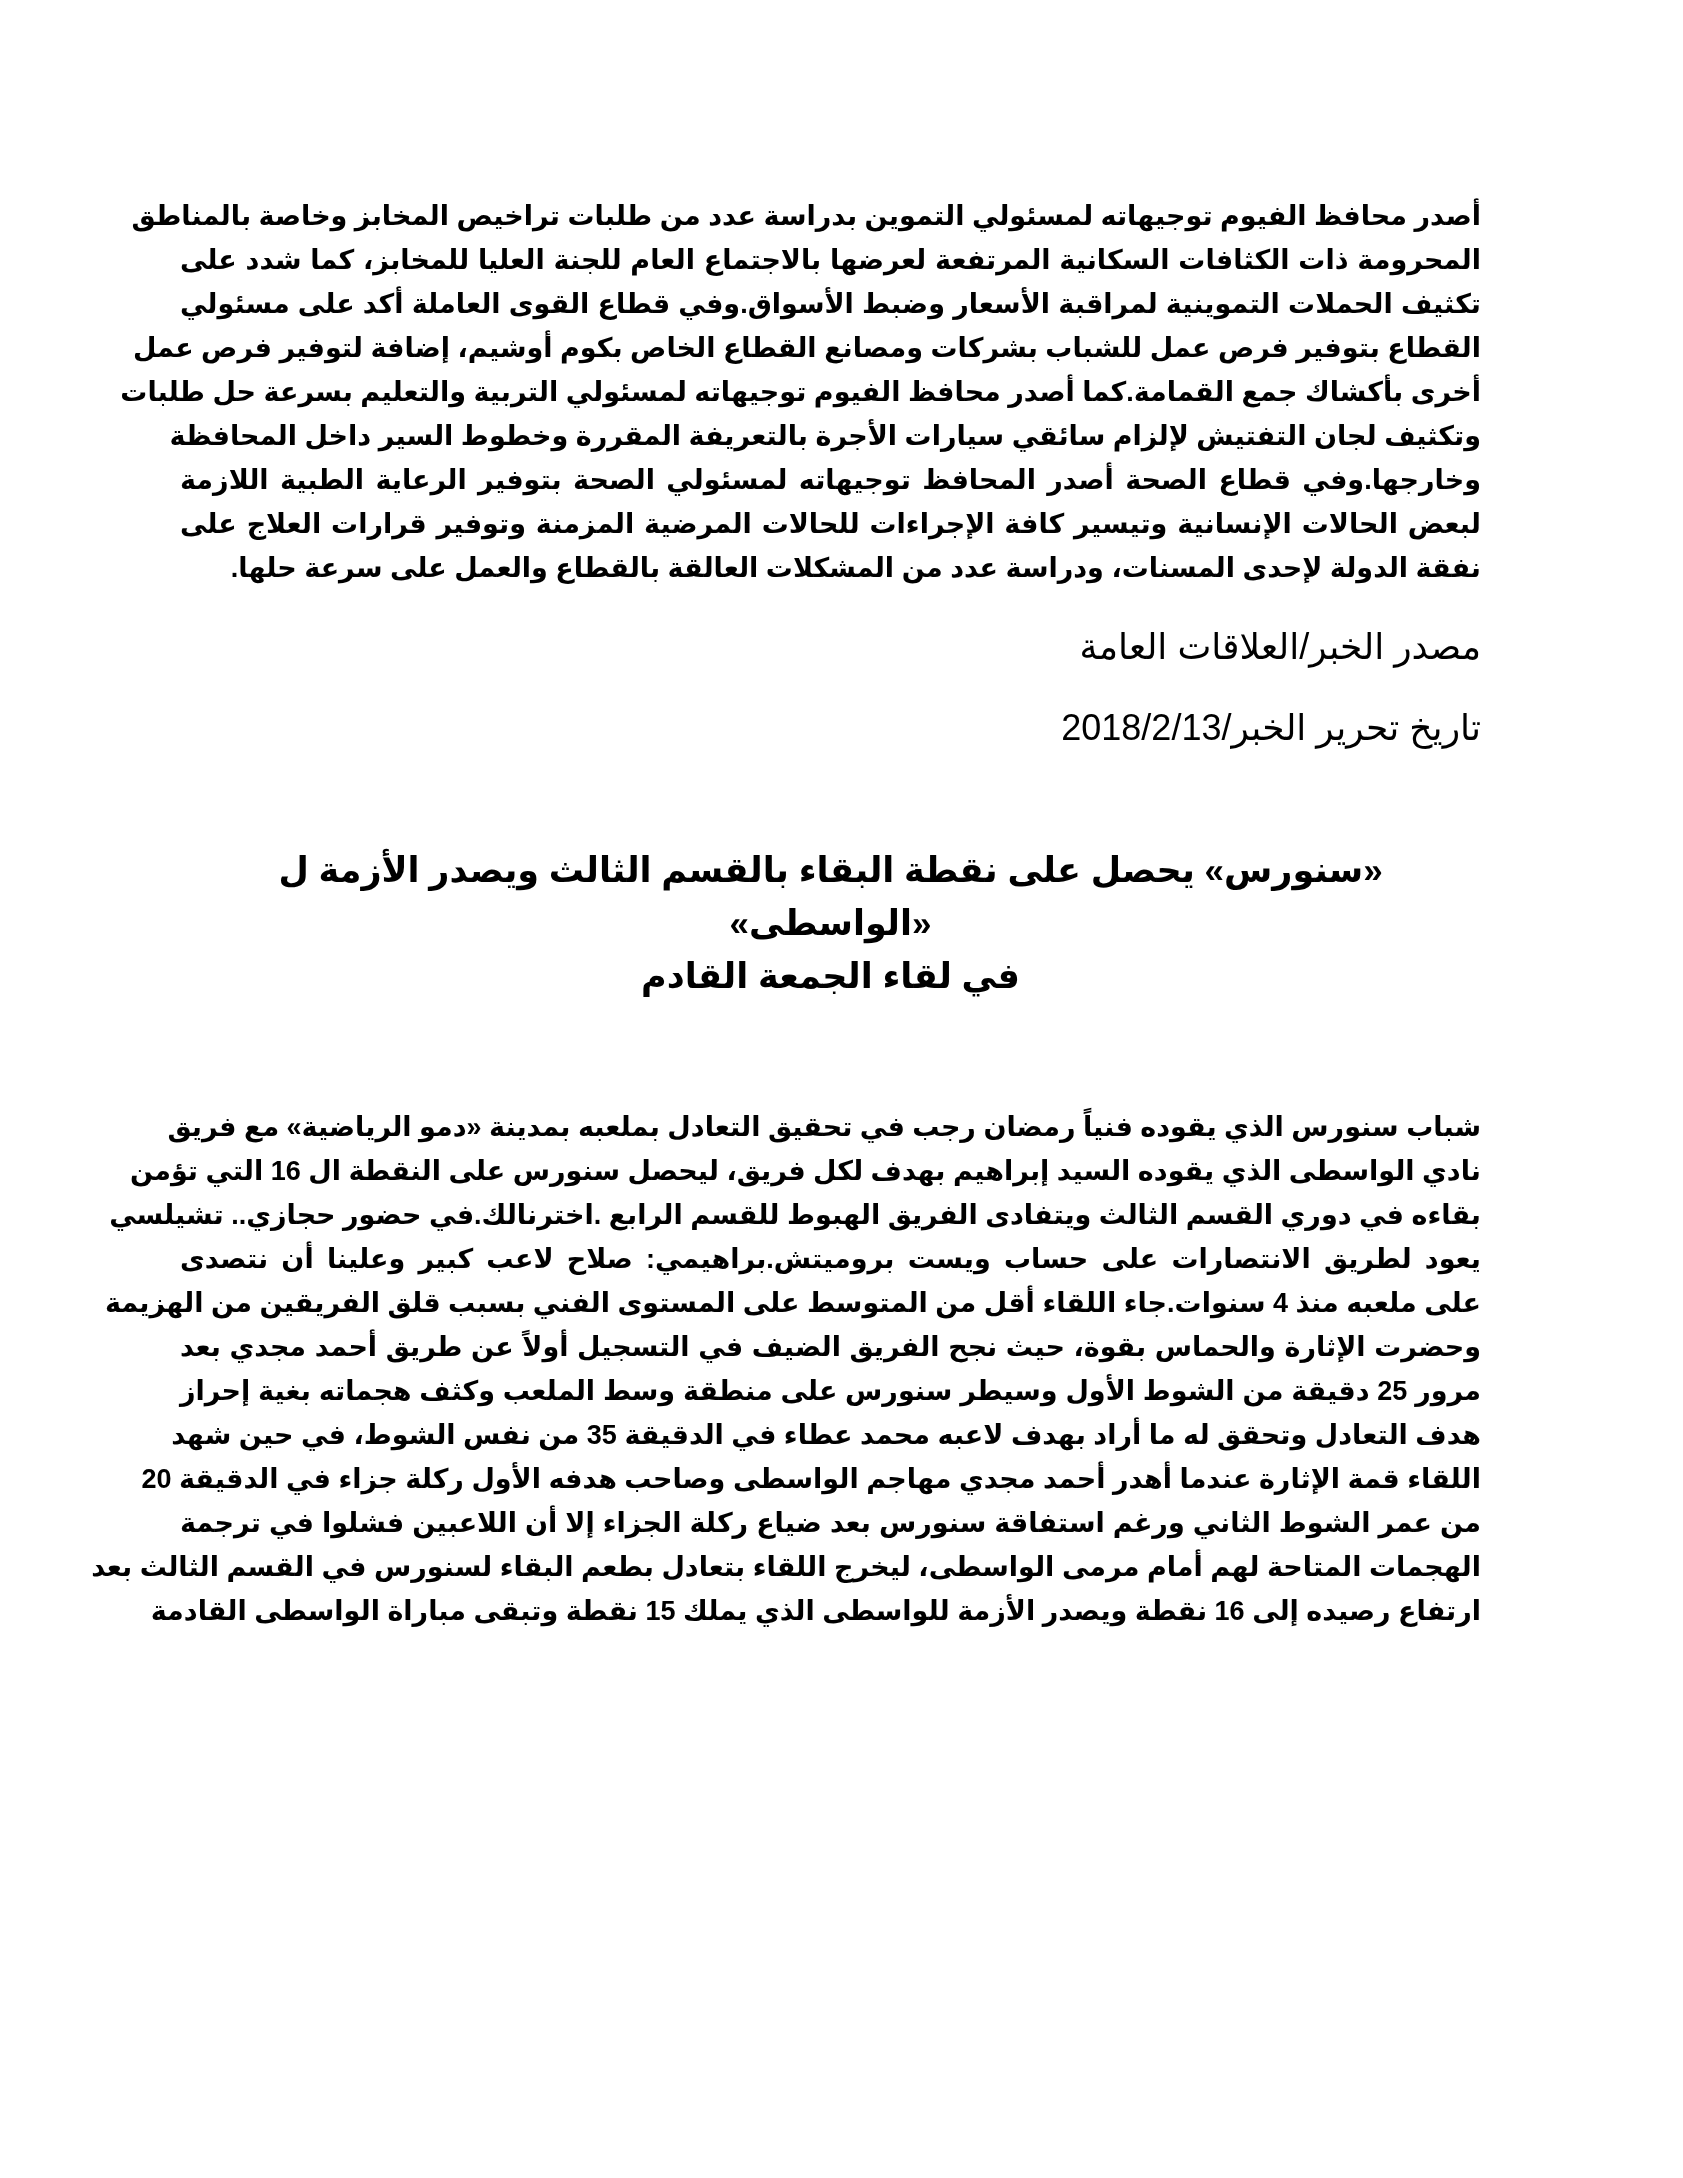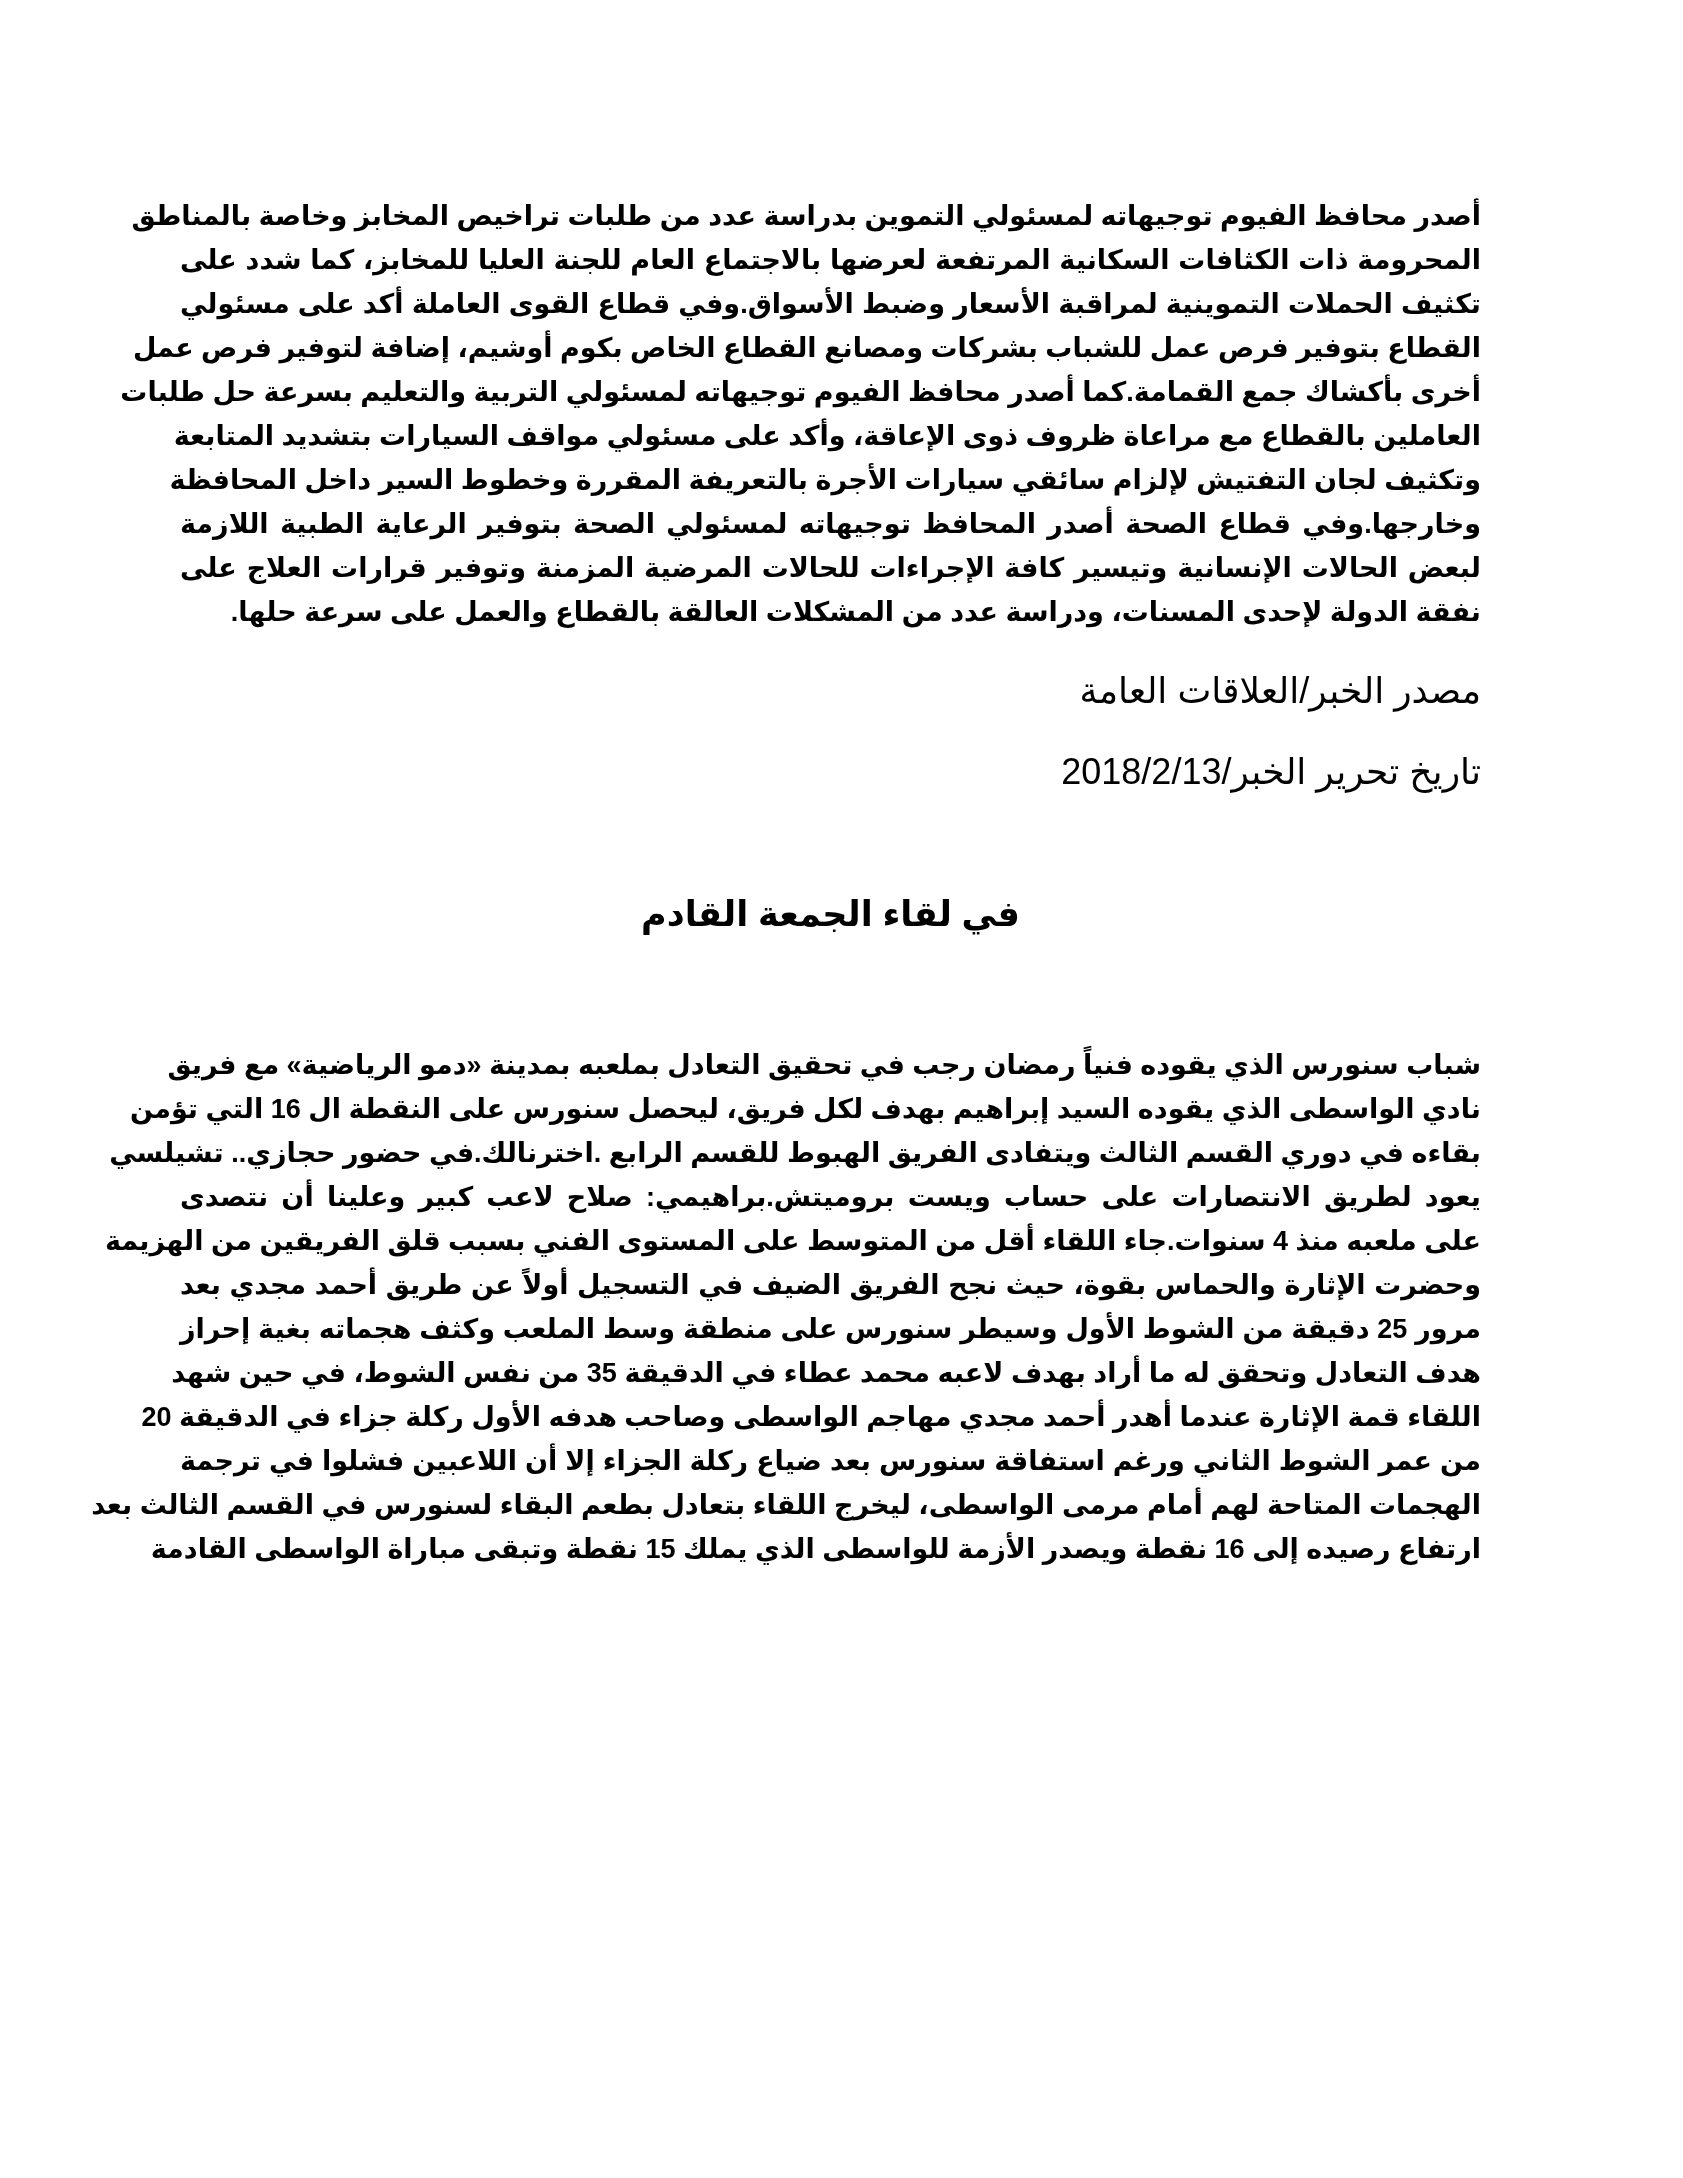--- a/index.html
+++ b/index.html
@@ -28,31 +28,31 @@
 <body>
 
 <div class="page">
 
   <p class="para">
     <span class="line">أصدر محافظ الفيوم توجيهاته لمسئولي التموين بدراسة عدد من طلبات تراخيص المخابز وخاصة بالمناطق</span>
     <span class="line">المحرومة ذات الكثافات السكانية المرتفعة لعرضها بالاجتماع العام للجنة العليا للمخابز، كما شدد على</span>
     <span class="line">تكثيف الحملات التموينية لمراقبة الأسعار وضبط الأسواق.وفي قطاع القوى العاملة أكد على مسئولي</span>
     <span class="line">القطاع بتوفير فرص عمل للشباب بشركات ومصانع القطاع الخاص بكوم أوشيم، إضافة لتوفير فرص عمل</span>
     <span class="line">أخرى بأكشاك جمع القمامة.كما أصدر محافظ الفيوم توجيهاته لمسئولي التربية والتعليم بسرعة حل طلبات</span>
-    <span class="line">العاملين بالقطاع مع مراعاة ظروف ذوى الإعاقة، وأكد على مسئولي مواقف السيارات بتشديد المتابعة</span>
     <span class="line">وتكثيف لجان التفتيش لإلزام سائقي سيارات الأجرة بالتعريفة المقررة وخطوط السير داخل المحافظة</span>
     <span class="line">وخارجها.وفي قطاع الصحة أصدر المحافظ توجيهاته لمسئولي الصحة بتوفير الرعاية الطبية اللازمة</span>
     <span class="line">لبعض الحالات الإنسانية وتيسير كافة الإجراءات للحالات المرضية المزمنة وتوفير قرارات العلاج على</span>
     <span class="line last">نفقة الدولة لإحدى المسنات، ودراسة عدد من المشكلات العالقة بالقطاع والعمل على سرعة حلها.</span>
   </p>
 
   <p class="meta source">مصدر الخبر/العلاقات العامة</p>
   <p class="meta date">تاريخ تحرير الخبر/2018/2/13</p>
 
   <h1 class="headline">
+    <span style="display:block">«سنورس» يحصل على نقطة البقاء بالقسم الثالث ويصدر الأزمة ل «الواسطى»</span>
     <span style="display:block">في لقاء الجمعة القادم</span>
   </h1>
 
   <p class="para article">
     <span class="line">شباب سنورس الذي يقوده فنياً رمضان رجب في تحقيق التعادل بملعبه بمدينة «دمو الرياضية» مع فريق</span>
     <span class="line">نادي الواسطى الذي يقوده السيد إبراهيم بهدف لكل فريق، ليحصل سنورس على النقطة ال 16 التي تؤمن</span>
     <span class="line">بقاءه في دوري القسم الثالث ويتفادى الفريق الهبوط للقسم الرابع .اخترنالك.في حضور حجازي.. تشيلسي</span>
     <span class="line">يعود لطريق الانتصارات على حساب ويست بروميتش.براهيمي: صلاح لاعب كبير وعلينا أن نتصدى</span>
     <span class="line">على ملعبه منذ 4 سنوات.جاء اللقاء أقل من المتوسط على المستوى الفني بسبب قلق الفريقين من الهزيمة</span>
     <span class="line">وحضرت الإثارة والحماس بقوة، حيث نجح الفريق الضيف في التسجيل أولاً عن طريق أحمد مجدي بعد</span>

